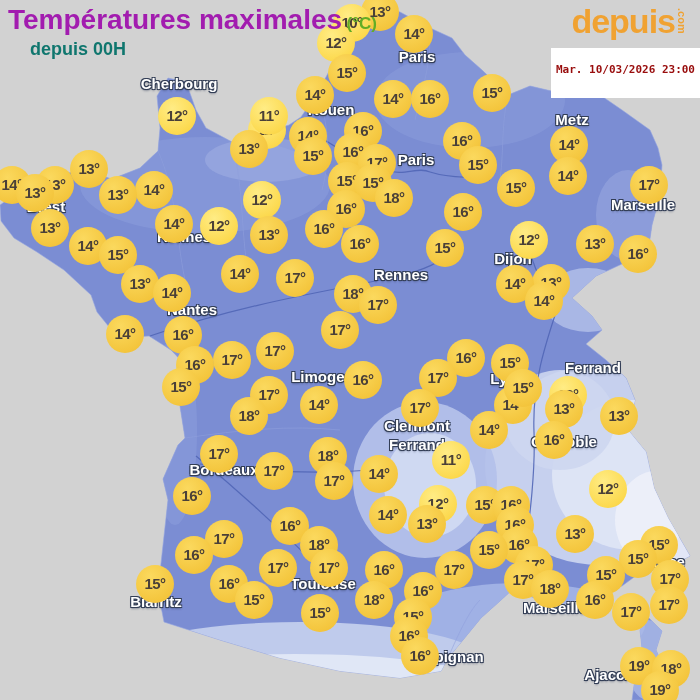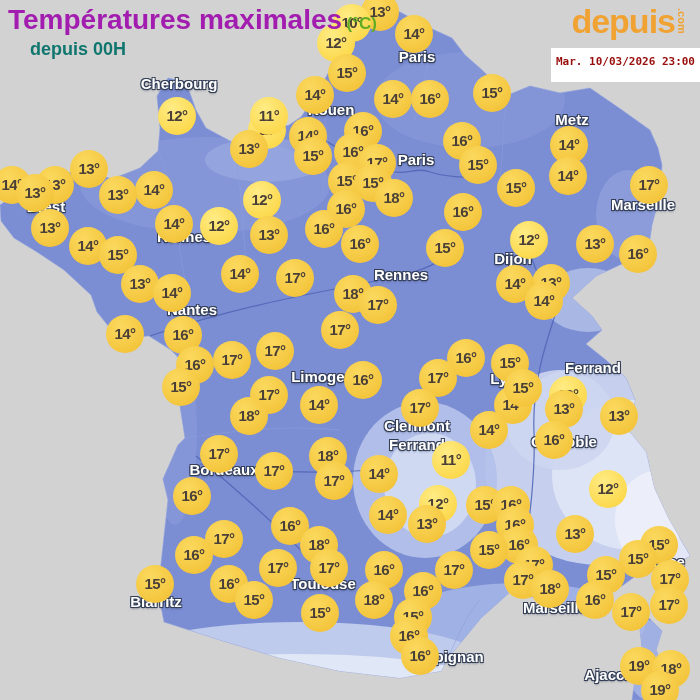--- a/index.html
+++ b/index.html
@@ -22,21 +22,21 @@
   #page-title{font-size:28px;font-weight:bold;color:#a21caf;letter-spacing:0;}
   #title-unit{font-size:17px;font-weight:bold;color:#63ad25;}
   #subtitle{margin:3px 0 0 22px;font-size:18px;font-weight:bold;color:#0f766e;}
   
   #logo{position:absolute;top:2px;right:12px;z-index:200;display:flex;align-items:flex-start;}
   #logo .l1{font-size:34px;font-weight:bold;letter-spacing:-1px;color:#8690d4;}
   #logo .l2{font-size:34px;font-weight:bold;letter-spacing:-1px;color:#f0a232;}
   #logo .l3{font-size:11px;font-weight:bold;color:#f0a232;writing-mode:vertical-rl;
             margin:6px 0 0 1px;letter-spacing:0;}
   
-  #datetime{position:absolute;top:48px;right:0;z-index:200;height:26px;padding:4px 5px;
+  #datetime{position:absolute;top:48px;right:0;z-index:200;height:26px;padding:12px 5px;
             background:#ffffff;color:#990d0d;font-family:"DejaVu Sans Mono",monospace;
             font-weight:bold;font-size:11px;line-height:19px;white-space:nowrap;}
 </style>
 </head>
 <body>
 
 <div id="stage">
 
   <svg id="map-svg" width="700" height="700" viewBox="0 0 700 700">
     <defs>

